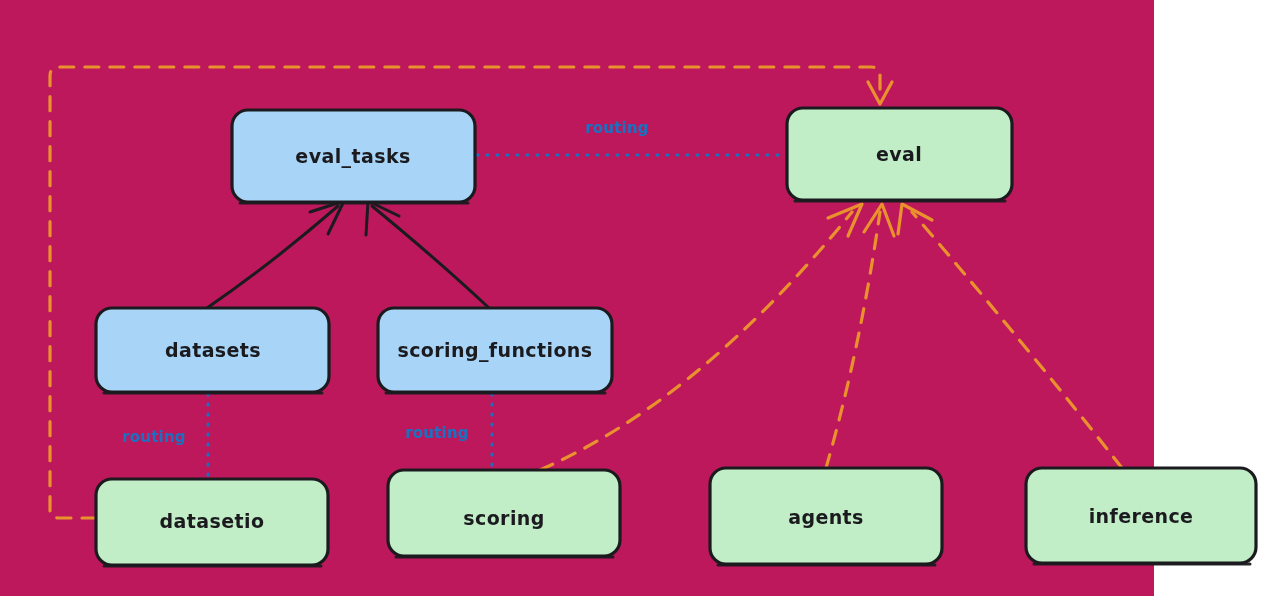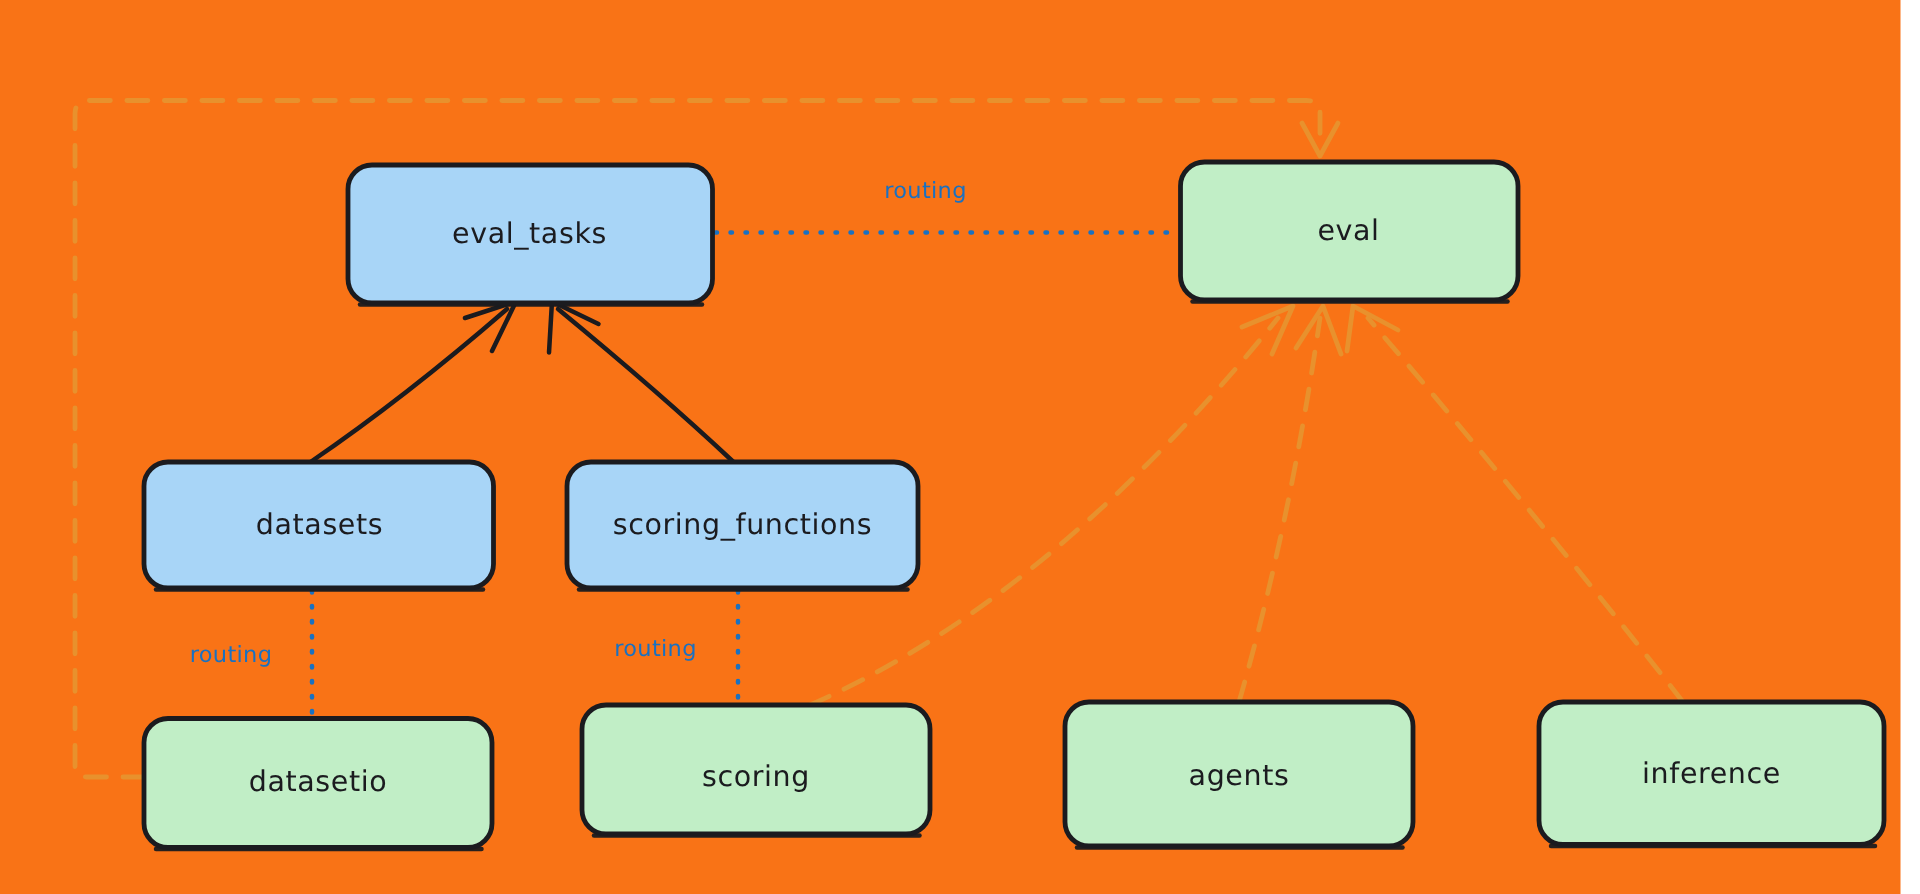--- a/index.html
+++ b/index.html
@@ -9,23 +9,24 @@
     background: #ffffff;
   }
   body {
     width: 1280px;
     height: 596px;
     overflow: hidden;
     font-family: "DejaVu Sans", sans-serif;
   }
   #diagram-root {
     position: relative;
-    width: 1267px;
+    width: 1154px;
     height: 596px;
-    background: #f97316;
+    background: #be185d;
+    font-weight: bold;
   }
   #diagram-svg {
     position: absolute;
     top: 0;
     left: 0;
     width: 1280px;
     height: 596px;
   }
   .node-label {
     font-family: "DejaVu Sans", sans-serif;

